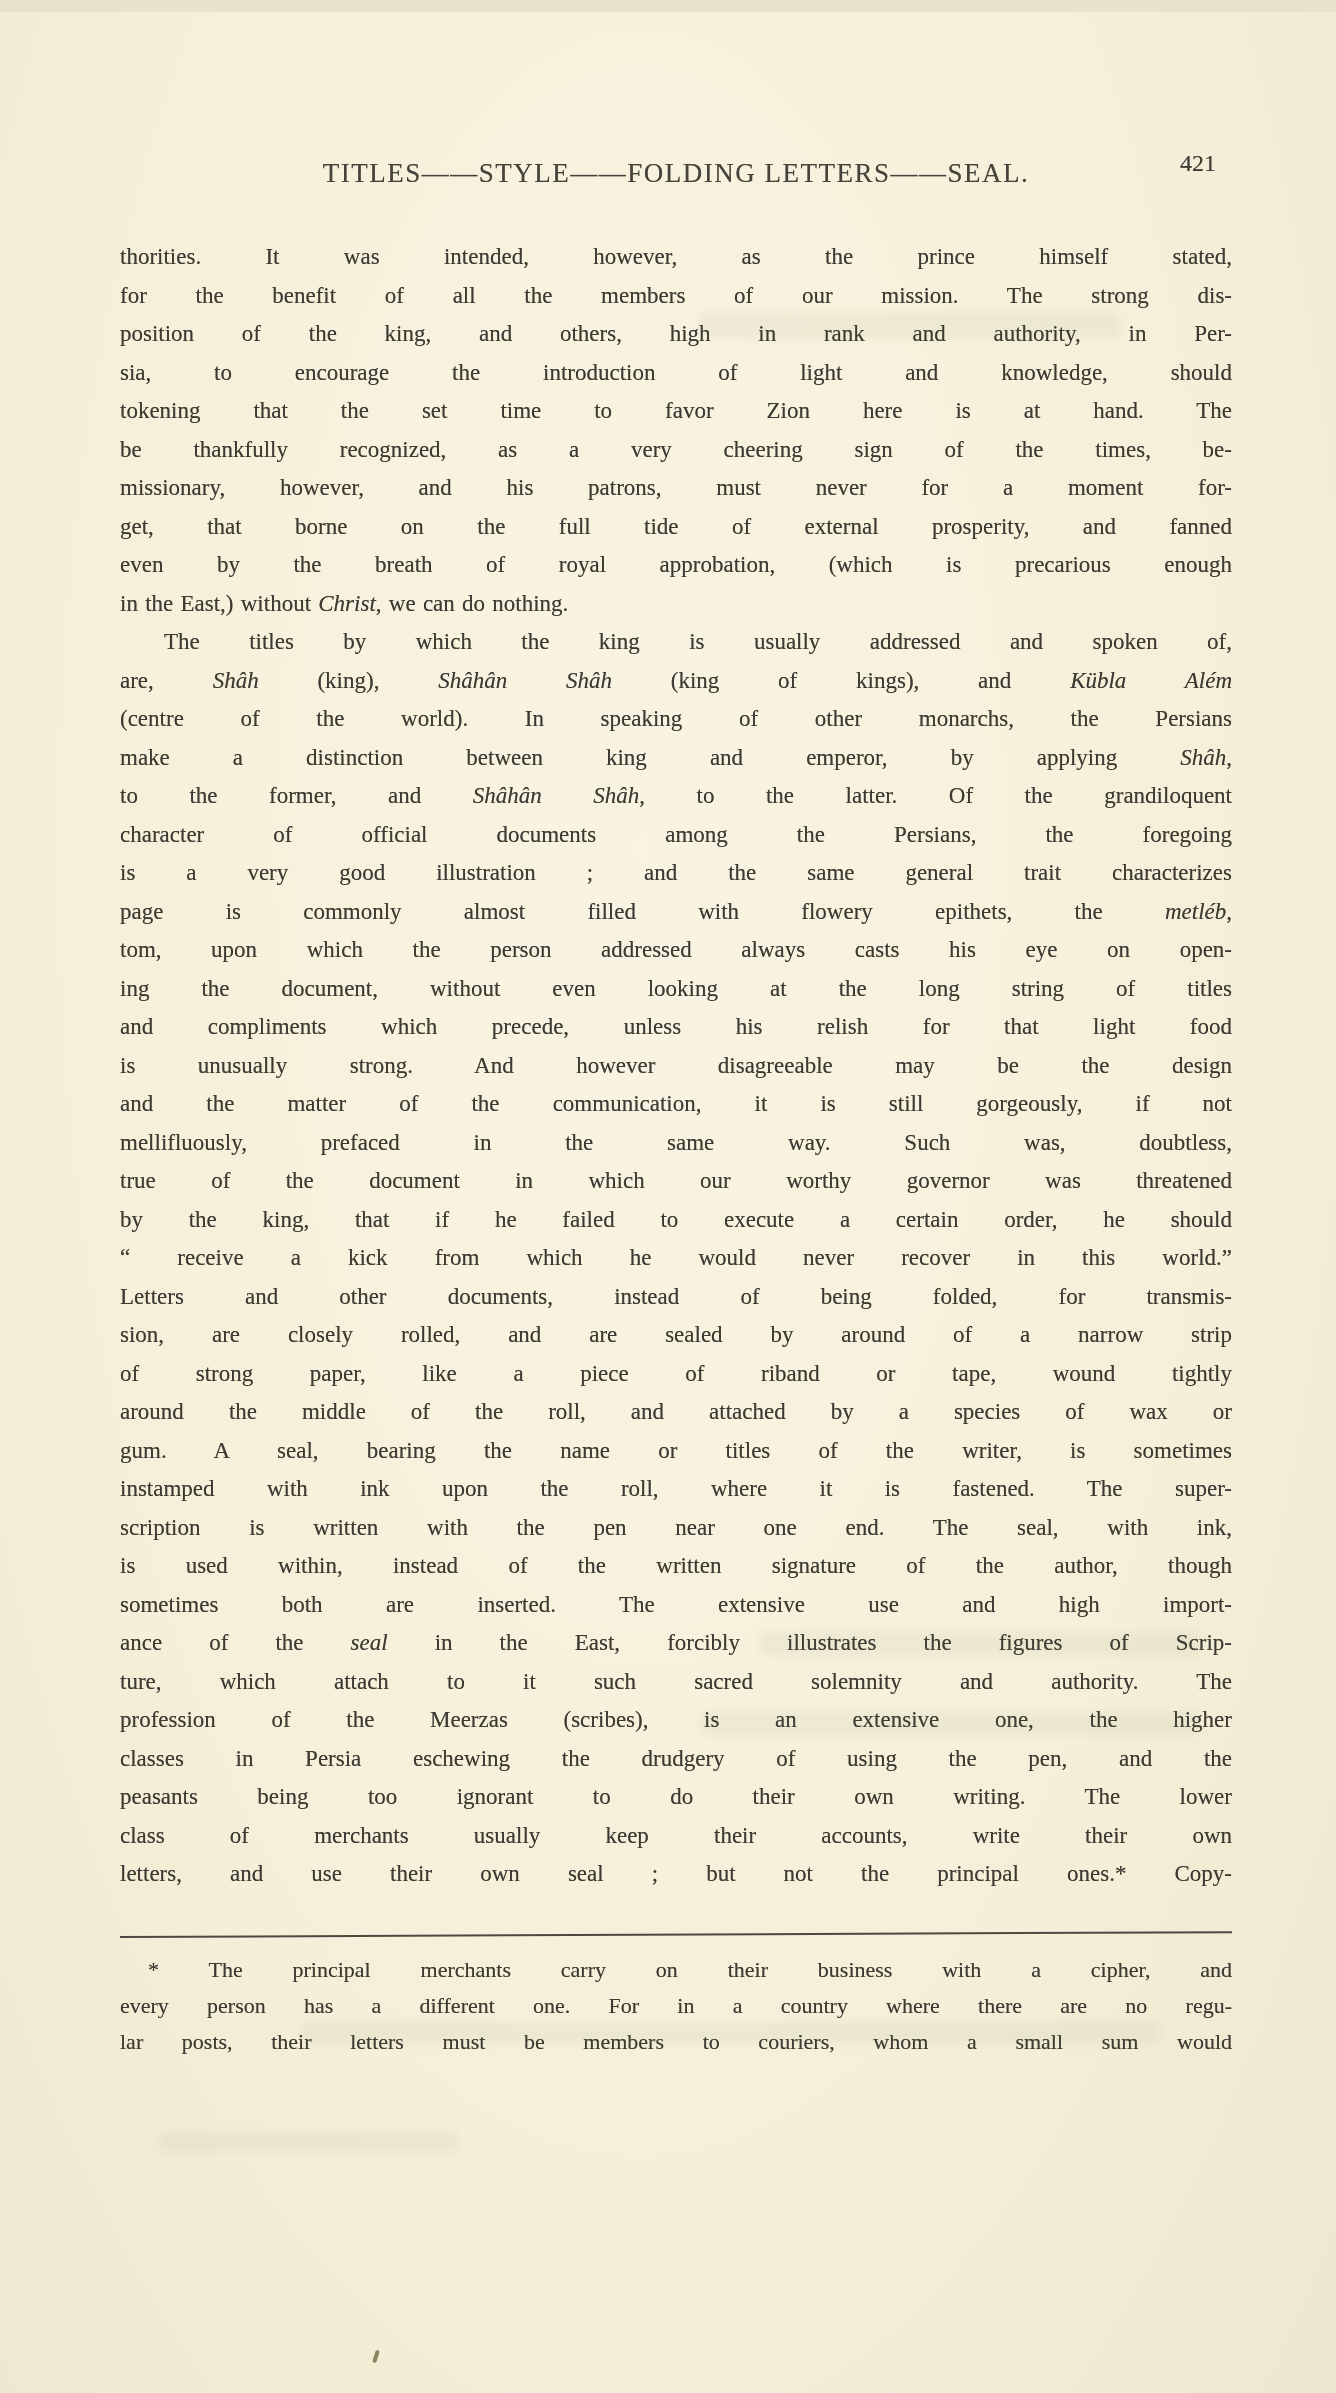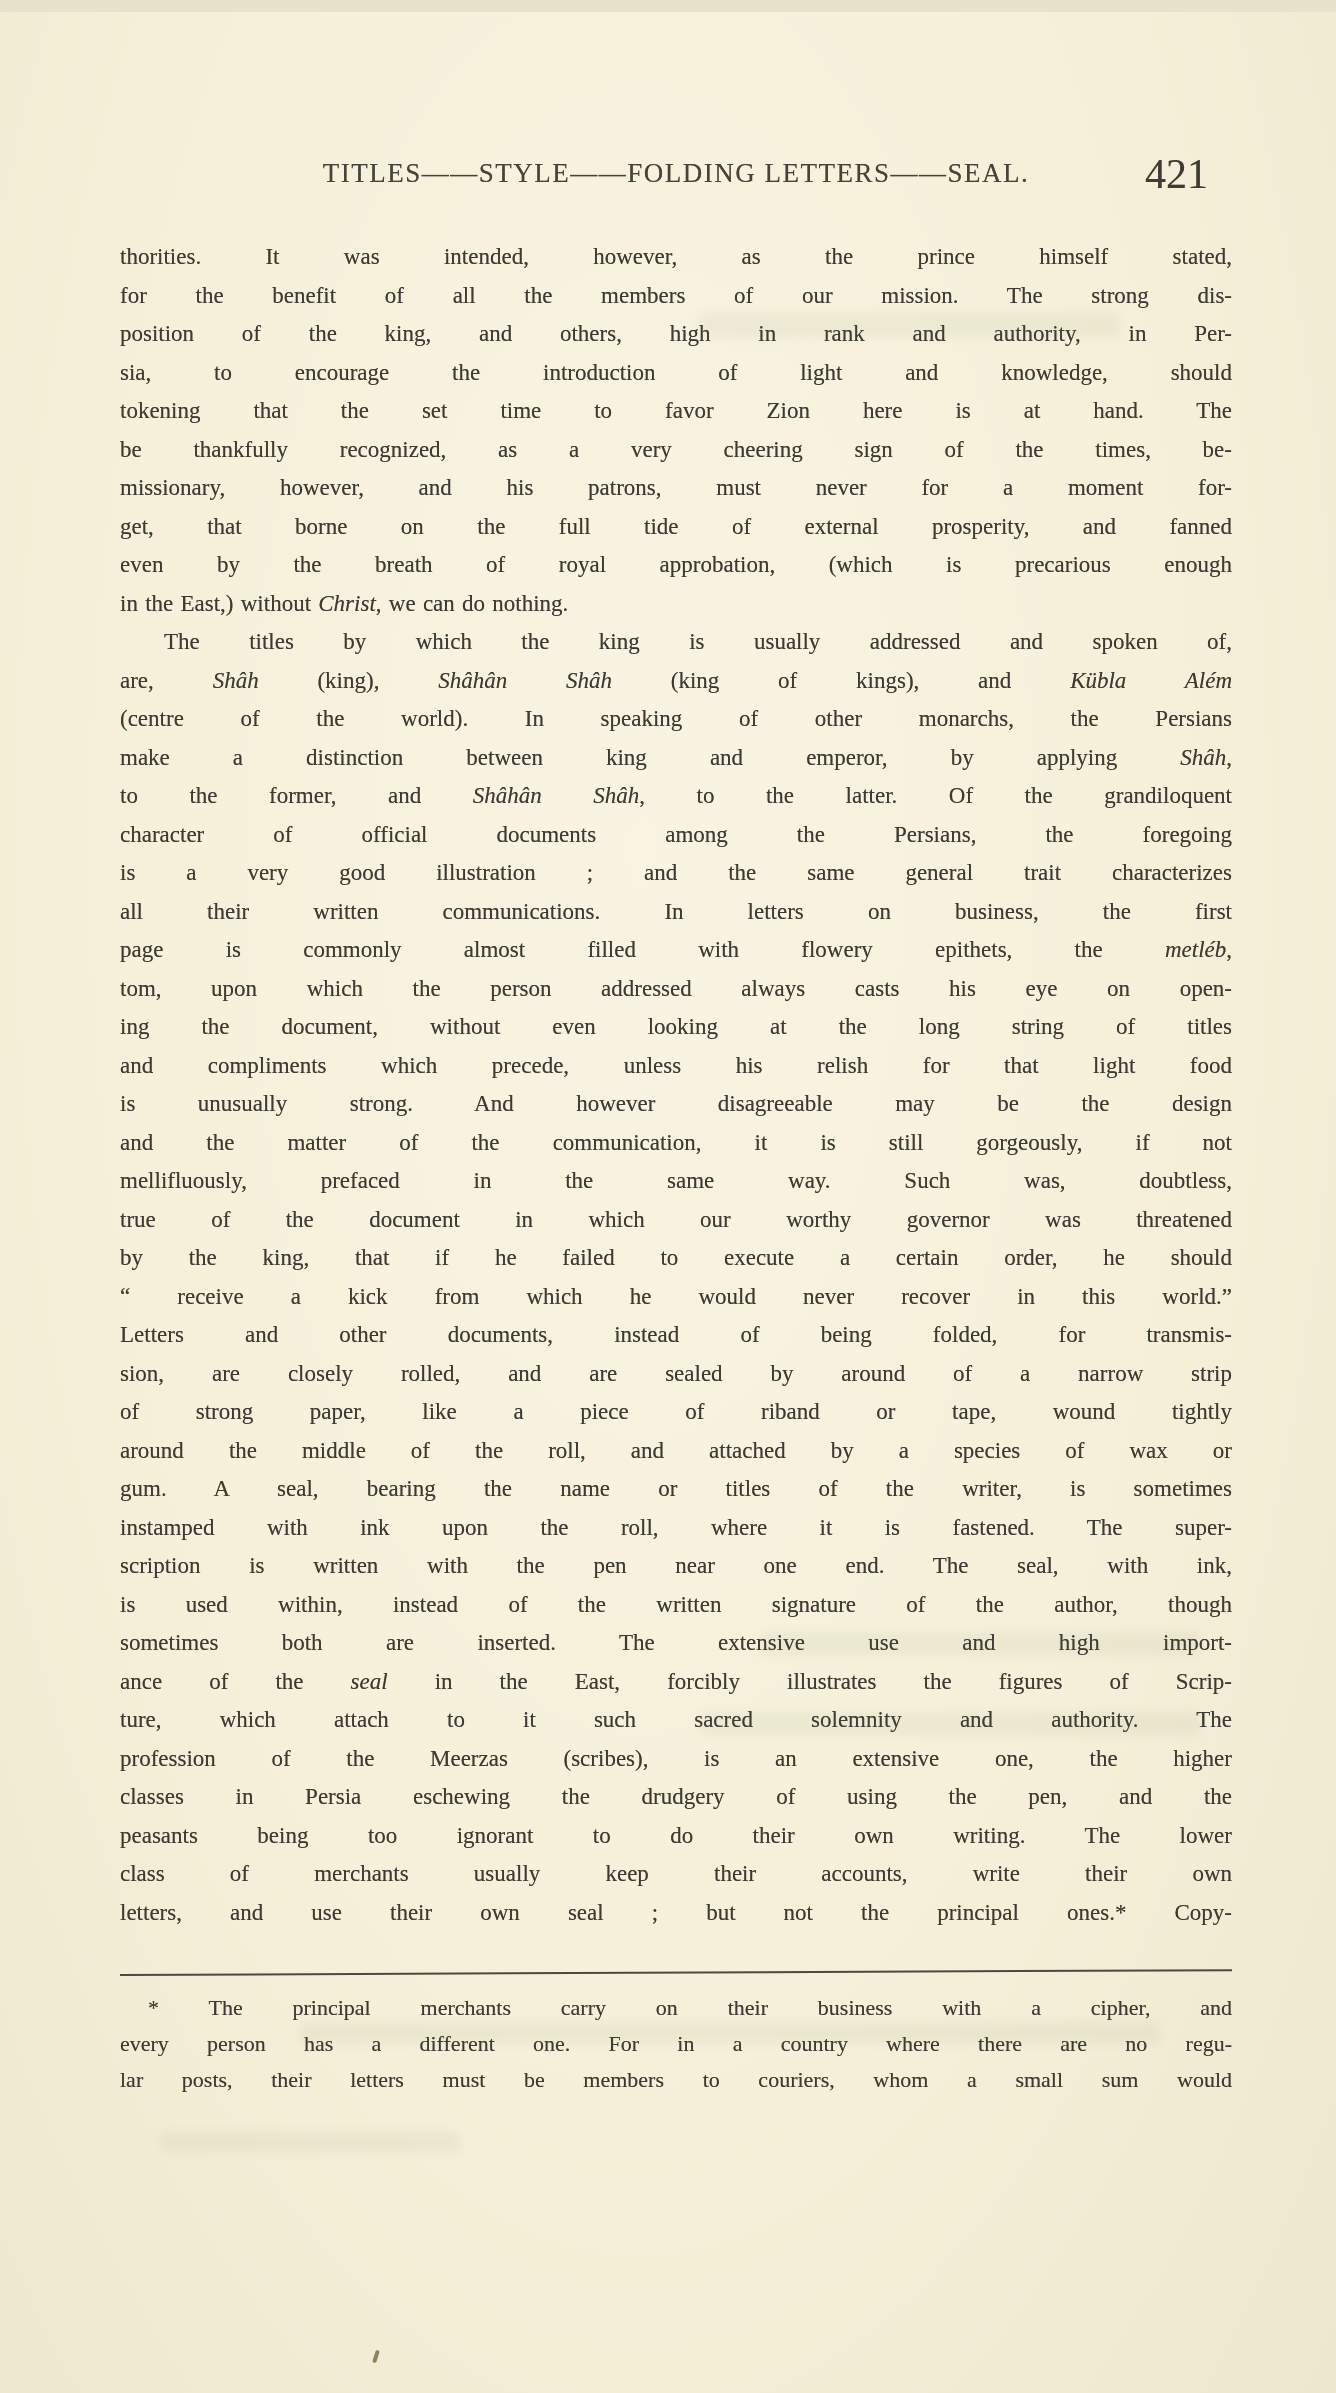--- a/index.html
+++ b/index.html
@@ -18,22 +18,22 @@
   }
   
   .running-header{
     position:absolute;top:146px;left:120px;width:1112px;
     text-align:center;
     font-size:27px;letter-spacing:1.5px;
     color:#45433b;
     text-shadow:0 0 0.6px rgba(60,58,50,0.5);
   }
   .page-number{
-    position:absolute;top:138px;right:128px;
-    font-size:42px;color:#3e3c34;
+    position:absolute;top:138px;right:120px;
+    font-size:24px;color:#3e3c34;
     text-shadow:0 0 0.6px rgba(60,58,50,0.5);
   }
   
   .text-block{
     position:absolute;left:120px;top:226px;width:1112px;
   }
   .paragraph{margin:0;}
   .line{
     font-size:23px;
     line-height:38.5px;
@@ -103,21 +103,20 @@
           <div class="line no-just">in the East,) without <i>Christ</i>, we can do nothing.</div>
         </div>
         <div class="paragraph">
           <div class="line indent">The titles by which the king is usually addressed and spoken of,</div>
           <div class="line">are, <i>Shâh</i> (king), <i>Shâhân Shâh</i> (king of kings), and <i>Kübla Além</i></div>
           <div class="line">(centre of the world).  In speaking of other monarchs, the Persians</div>
           <div class="line">make a distinction between king and emperor, by applying <i>Shâh</i>,</div>
           <div class="line">to the former, and <i>Shâhân Shâh</i>, to the latter.  Of the grandiloquent</div>
           <div class="line">character of official documents among the Persians, the foregoing</div>
           <div class="line">is a very good illustration ; and the same general trait characterizes</div>
-          <div class="line">all their written communications.  In letters on business, the first</div>
           <div class="line">page is commonly almost filled with flowery epithets, the <i>metléb</i>,</div>
           <div class="line">tom, upon which the person addressed always casts his eye on open-</div>
           <div class="line">ing the document, without even looking at the long string of titles</div>
           <div class="line">and compliments which precede, unless his relish for that light food</div>
           <div class="line">is unusually strong.  And however disagreeable may be the design</div>
           <div class="line">and the matter of the communication, it is still gorgeously, if not</div>
           <div class="line">mellifluously, prefaced in the same way.  Such was, doubtless,</div>
           <div class="line">true of the document in which our worthy governor was threatened</div>
           <div class="line">by the king, that if he failed to execute a certain order, he should</div>
           <div class="line">“ receive a kick from which he would never recover in this world.”</div>

